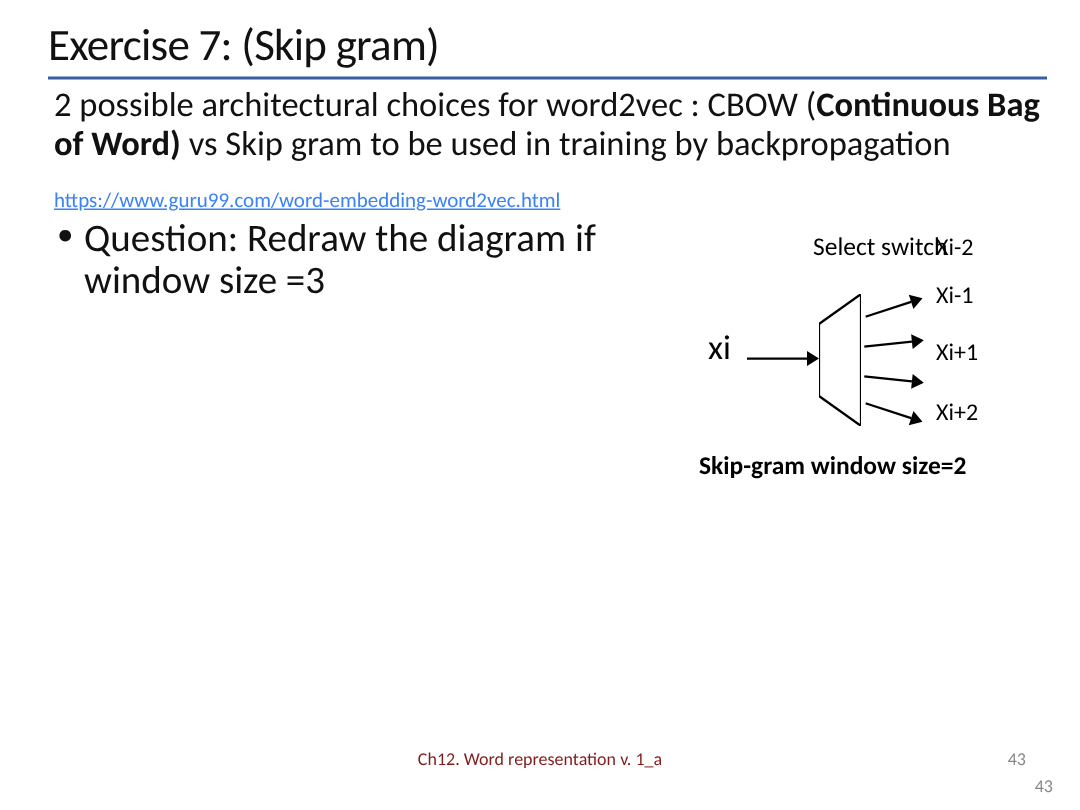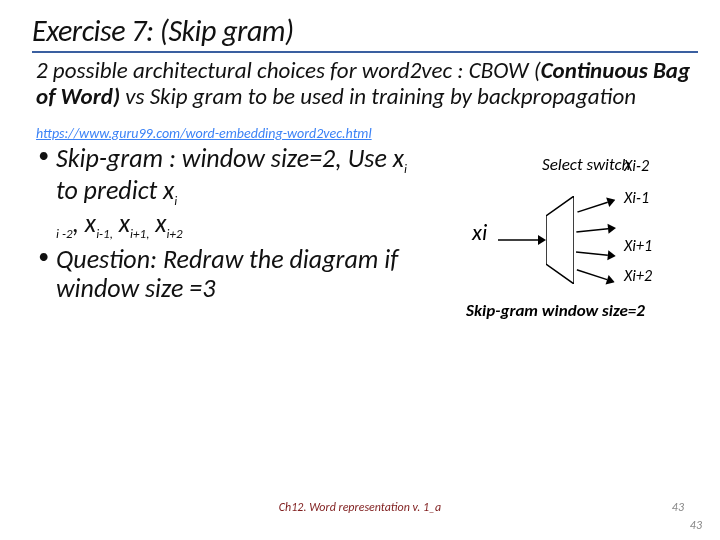--- a/index.html
+++ b/index.html
@@ -1,17 +1,17 @@
 <!DOCTYPE html>
 <html><head>
 <meta charset="utf-8">
 <style>
   * { box-sizing: border-box; margin: 0; padding: 0; }
   html, body { width: 720px; height: 540px; font-family: Calibri, Arial, sans-serif; background: #fff; }
-  .slide { position: relative; width: 720px; height: 540px; padding: 12px 22px 0 36px; font-style: italic; }
+  .slide { position: relative; width: 720px; height: 540px; padding: 12px 22px 0 36px; }
   .title { font-size: 30px; font-weight: 400; color: #111; letter-spacing: -0.5px; border-bottom: 2px solid #3a5fa0; padding-bottom: 2px; margin-bottom: 4px; margin-left: -4px; }
   .intro { font-size: 23px; line-height: 1.15; color: #111; margin-bottom: 13px; }
   .link { font-size: 14px; text-decoration: underline; color: #3b82f6; display: inline-block; margin-top: 2px; margin-bottom: 2px; }
   .body { display: flex; align-items: flex-start; }
   .leftcol { width: 390px; }
   .rightcol { width: 260px; position: relative; padding-top: 6px; }
   ul.b { list-style: none; padding-left: 2px; }
   ul.b > li { position: relative; padding-left: 18px; font-size: 26px; line-height: 1.1; color: #111; margin-bottom: 4px; }
   ul.b > li::before { content: "•"; position: absolute; left: 0; top: 0; font-size: 22px; color: #111; }
   .sub { font-size: 13px; vertical-align: sub; }
@@ -27,21 +27,21 @@
   .arrow-in { position: absolute; left: 72px; top: 82px; width: 48px; height: 14px; }
   .arrow-out { position: absolute; left: 150px; width: 40px; height: 14px; }
   .out1 { top: 48px; transform: rotate(-18deg); }
   .out2 { top: 72px; transform: rotate(-6deg); }
   .out3 { top: 96px; transform: rotate(6deg); }
   .out4 { top: 118px; transform: rotate(18deg); }
   .arrow svg { width: 100%; height: 100%; }
   .xo { position: absolute; left: 198px; font-size: 16px; }
   .xo1 { top: 6px; }
   .xo2 { top: 38px; }
-  .xo3 { top: 86px; }
+  .xo3 { top: 76px; }
   .xo4 { top: 116px; }
   .caption { position: absolute; left: 40px; top: 150px; font-size: 17px; font-weight: 700; }
 
   .footer-center { position: absolute; left: 0; right: 0; bottom: 26px; text-align: center; font-size: 12px; color: #7f1d1d; }
   .pageno { position: absolute; right: 36px; bottom: 26px; font-size: 12px; color: #888; }
   .pageno2 { position: absolute; right: 18px; bottom: 8px; font-size: 12px; color: #888; }
 </style>
 </head>
 <body>
 
@@ -51,26 +51,20 @@
 
   <p class="intro">
     <span>2 possible architectural choices for word2vec : CBOW (</span><b>Continuous Bag of Word)</b><span> vs Skip gram to be used in training by backpropagation</span>
   </p>
 
   <a class="link">https://www.guru99.com/word-embedding-word2vec.html</a>
 
   <div class="body">
     <div class="leftcol">
       <ul class="b">
-        <li>
-          <span>Skip-gram : window size=2, Use x</span><span class="sub">i</span><span> to predict x</span><span class="sub">i</span><br>
-          <span style="font-size:26px;">
-            <span class="sub">i -2</span><span>, x</span><span class="sub">i-1,</span><span> x</span><span class="sub">i+1,</span><span> x</span><span class="sub">i+2</span>
-          </span>
-        </li>
         <li>Question: Redraw the diagram if window size =3</li>
       </ul>
     </div>
 
     <div class="rightcol">
       <div class="diagram">
         <div class="sel-label">Select switch</div>
         <div class="xi-label">xi</div>
 
         <div class="trapez">

